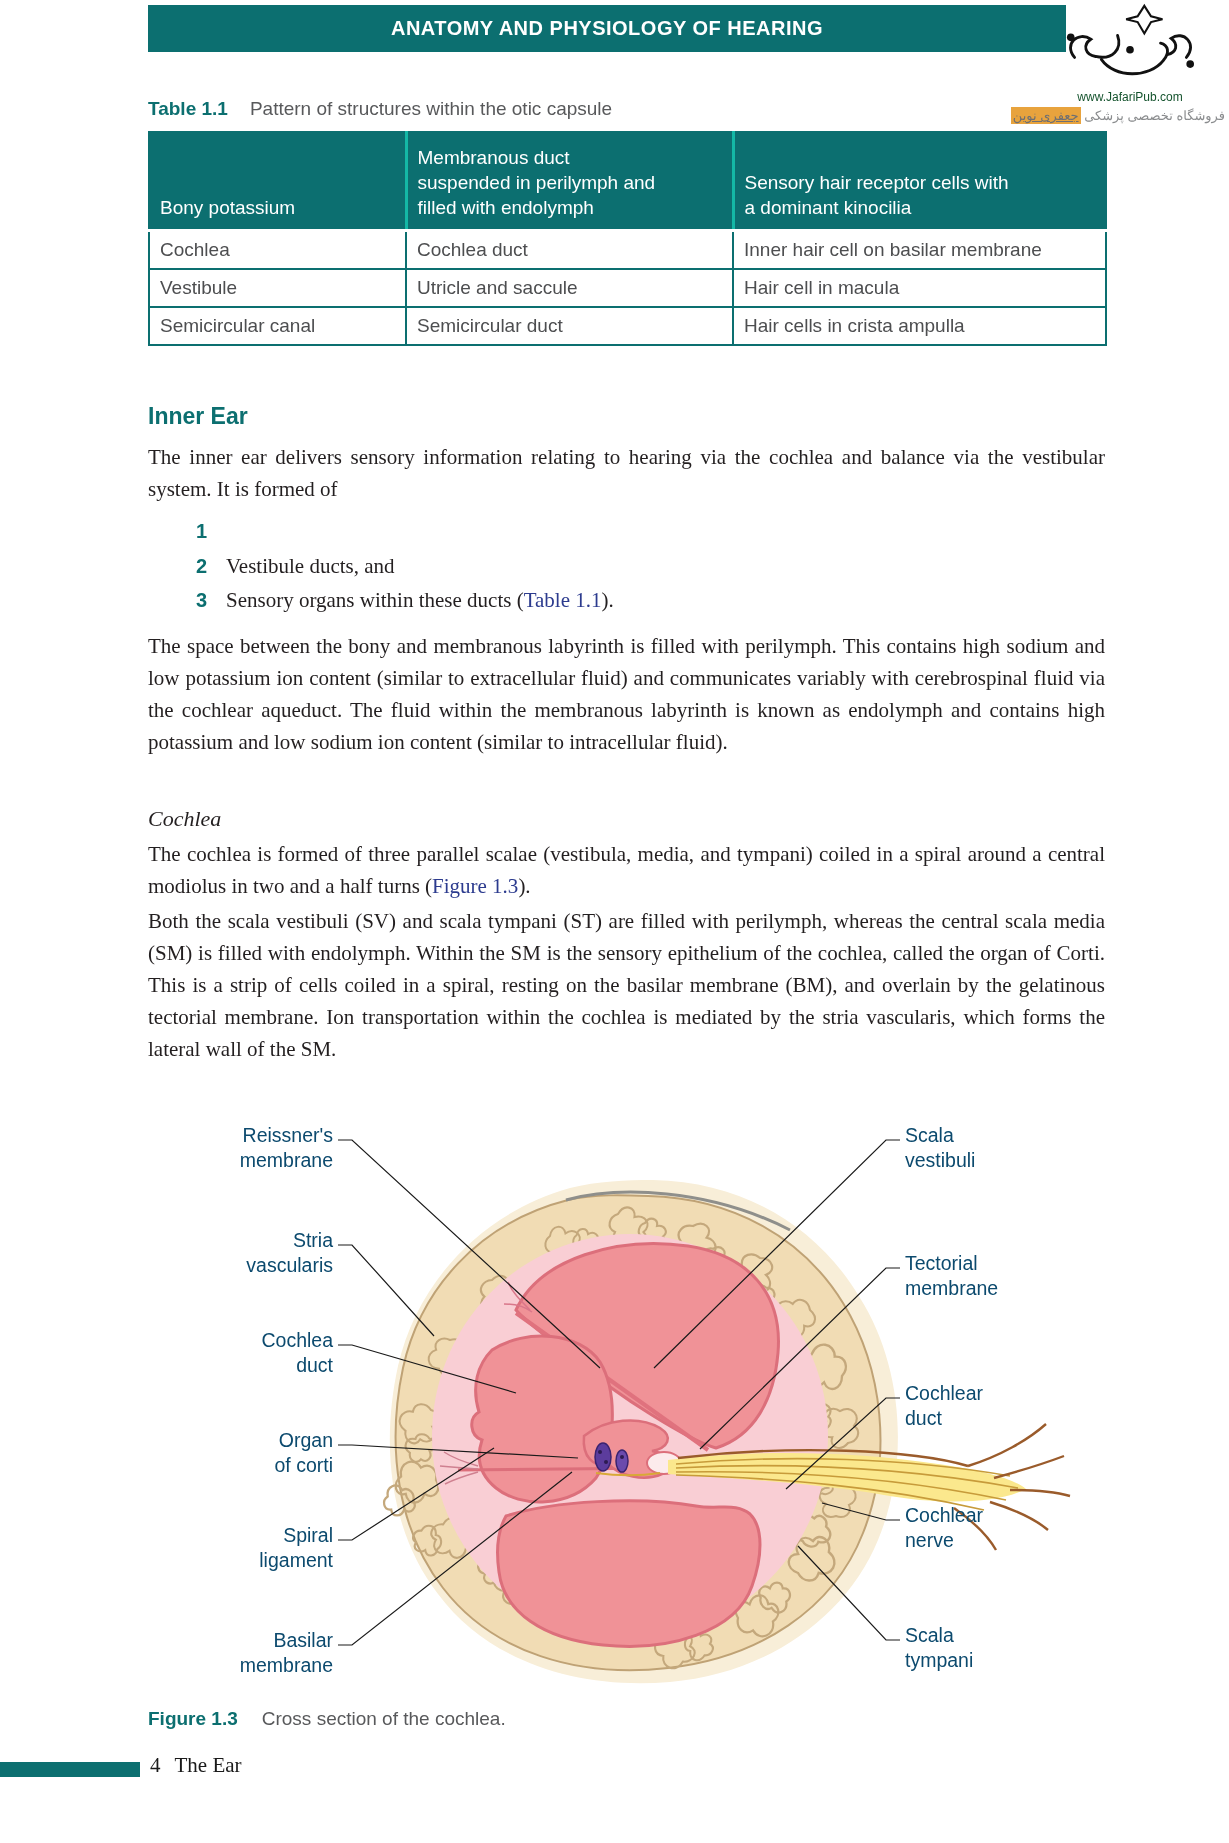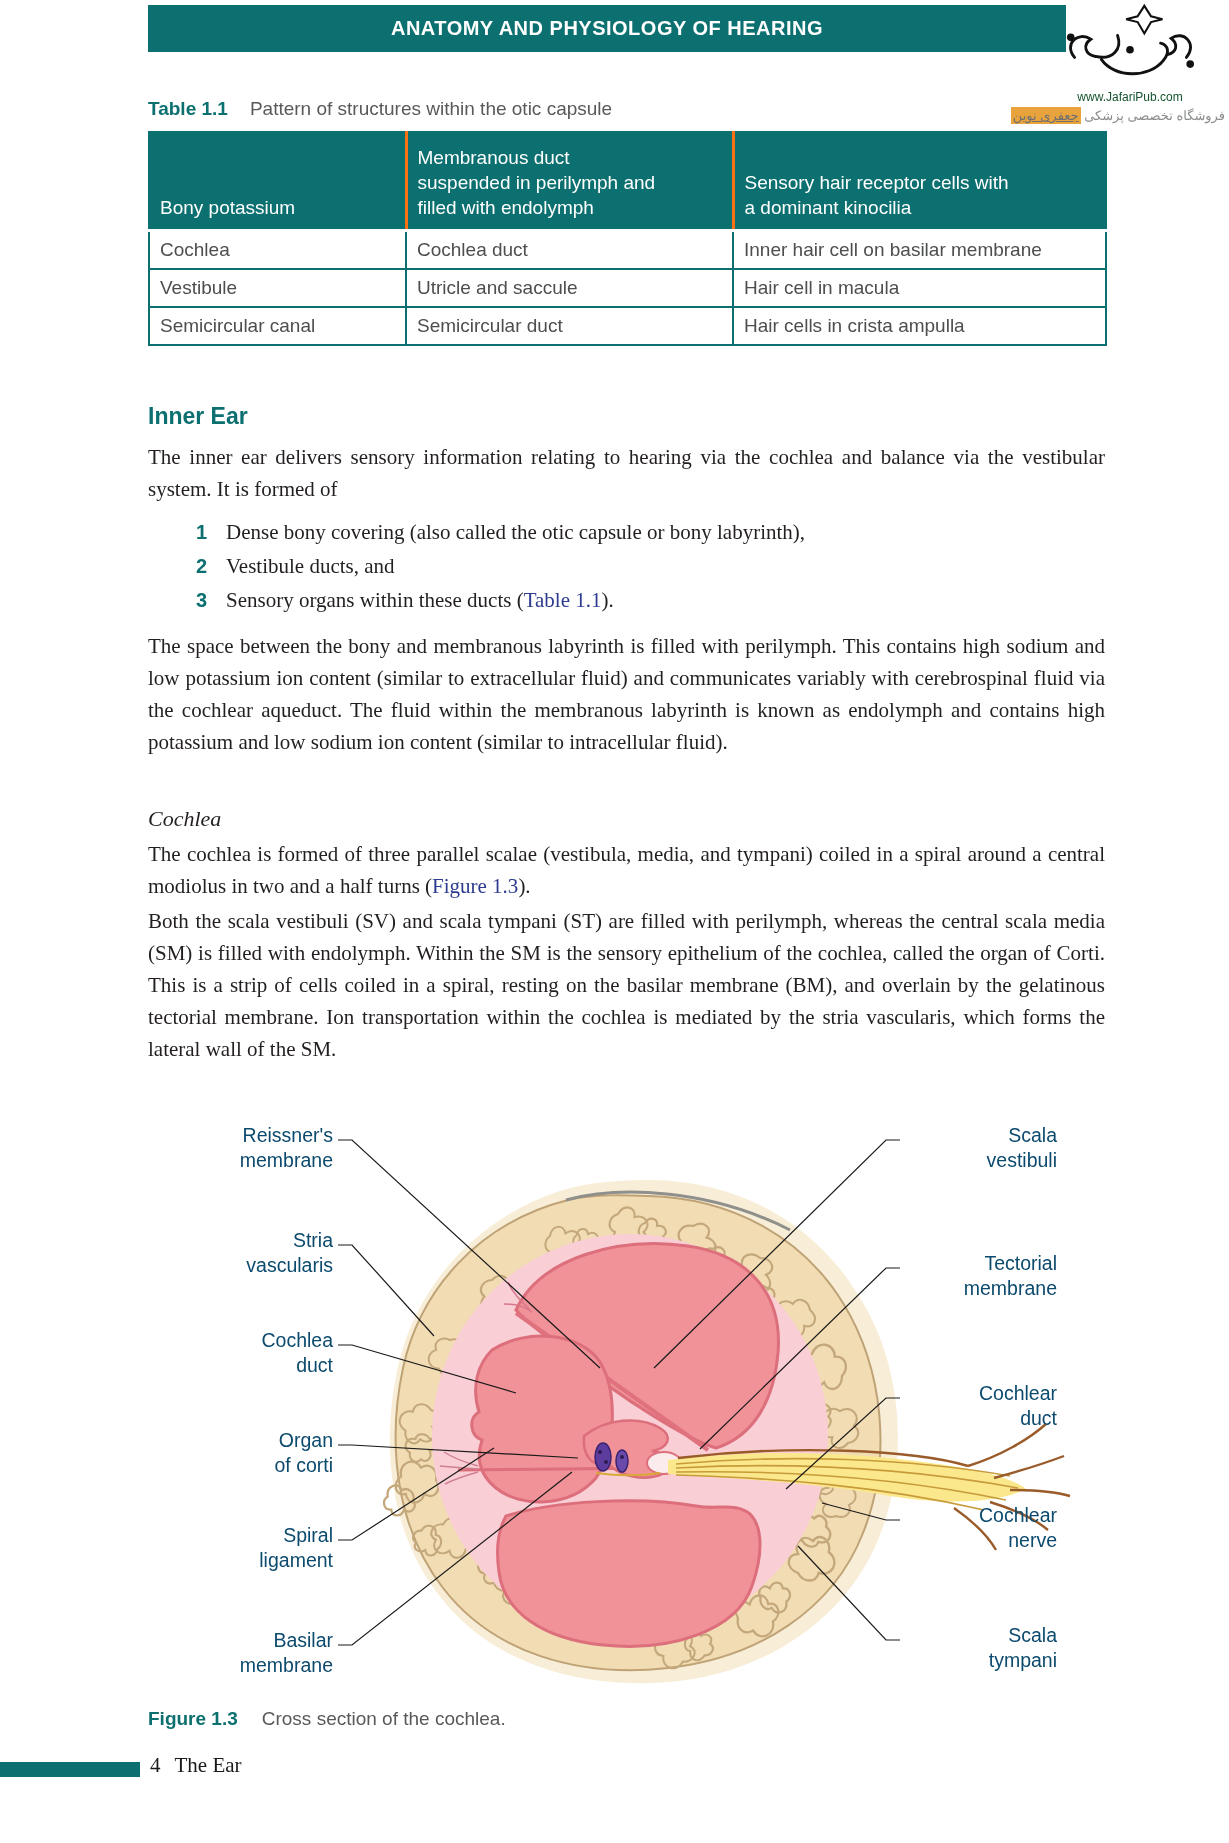--- a/index.html
+++ b/index.html
@@ -14,40 +14,40 @@
   .logo-url{font-size:12px;color:#14532d;margin-top:-2px;}
   .logo-tagline{direction:rtl;font-size:13px;color:#8a8c8e;margin-top:4px;text-align:center;white-space:nowrap;}
   .logo-tagline .hl{background:#e8a33d;color:#6e6f72;padding:1px 2px;text-decoration:underline;}
   
   .table-caption{position:absolute;left:148px;top:98px;font-size:19px;color:#58595b;}
   .table-caption .lbl{color:#0c6f70;font-weight:bold;margin-right:22px;}
   .otic-table{position:absolute;left:148px;top:131px;width:957px;border-collapse:collapse;table-layout:fixed;}
   .otic-table th{background:#0c6f70;color:#ffffff;font-weight:normal;font-size:19px;line-height:25px;
                  text-align:left;vertical-align:bottom;padding:12px 10px 9px 10px;white-space:pre-line;
                  border-bottom:3px solid #ffffff;}
-  .otic-table th + th{border-left:3px solid #f97316;}
+  .otic-table th + th{border-left:3px solid #14b8a6;}
   .otic-table td{background:#ffffff;color:#4d4e50;font-size:19px;border:2px solid #0c6f70;
                  padding:5px 10px 6px 10px;height:25px;vertical-align:middle;}
   .otic-table{border:2px solid #0c6f70;}
   .section-heading{position:absolute;left:148px;font-size:23px;font-weight:bold;color:#0c6f70;}
   .para{position:absolute;left:148px;width:957px;font-family:"Liberation Serif",serif;
         font-size:21px;line-height:32px;color:#231f20;text-align:justify;}
   .xref{color:#2c3b8e;text-decoration:none;cursor:pointer;}
   .num-list{position:absolute;left:148px;top:520px;width:900px;}
   .num-item{display:flex;gap:19px;margin-left:45px;height:34px;align-items:baseline;}
   .num-item .n{color:#0c6f70;font-weight:bold;font-size:20px;width:14px;text-align:right;}
   .num-item .t{font-family:"Liberation Serif",serif;font-size:21px;color:#231f20;}
   .sub-heading{position:absolute;left:148px;top:806px;font-family:"Liberation Serif",serif;
                font-style:italic;font-size:22px;color:#231f20;}
   
   .figure{position:absolute;left:148px;top:1118px;width:957px;height:575px;}
   .fig-svg{position:absolute;left:0;top:0;}
   .fig-label{position:absolute;font-size:19.5px;line-height:25px;color:#0c4a6e;white-space:pre-line;}
   .fl-left{width:125px;left:60px;text-align:right;}
-  .fl-right{left:757px;width:140px;text-align:right;margin-left:12px;}
+  .fl-right{left:757px;width:140px;text-align:left;}
   .fig-caption{position:absolute;left:148px;top:1708px;font-size:19px;color:#58595b;}
   .fig-caption .lbl{color:#0c6f70;font-weight:bold;margin-right:24px;}
   
   .footer-bar{position:absolute;left:0;top:1762px;width:140px;height:15px;background:#0c6f70;}
   .footer-text{position:absolute;left:150px;top:1753px;font-family:"Liberation Serif",serif;
                font-size:21px;color:#1a1a1a;}
   .footer-text .pn{margin-right:14px;}
 </style>
 </head>
 <body>
@@ -112,21 +112,20 @@
       </tr>
     </tbody>
   </table>
 
   <div class="section-heading" style="top:403px">Inner Ear</div>
   <div class="para" style="top:441px">The inner ear delivers sensory information relating to hearing via the cochlea and balance via the vestibular system. It is formed of</div>
 
   <div class="num-list">
     <div class="num-item">
       <span class="n">1</span>
-      <span class="t">Dense bony covering (also called the otic capsule or bony labyrinth),</span>
     </div>
     <div class="num-item">
       <span class="n">2</span>
       <span class="t">Vestibule ducts, and</span>
     </div>
     <div class="num-item">
       <span class="n">3</span>
       <span class="t"><span>Sensory organs within these ducts (</span><span class="xref">Table 1.1</span><span>).</span></span>
     </div>
   </div>

